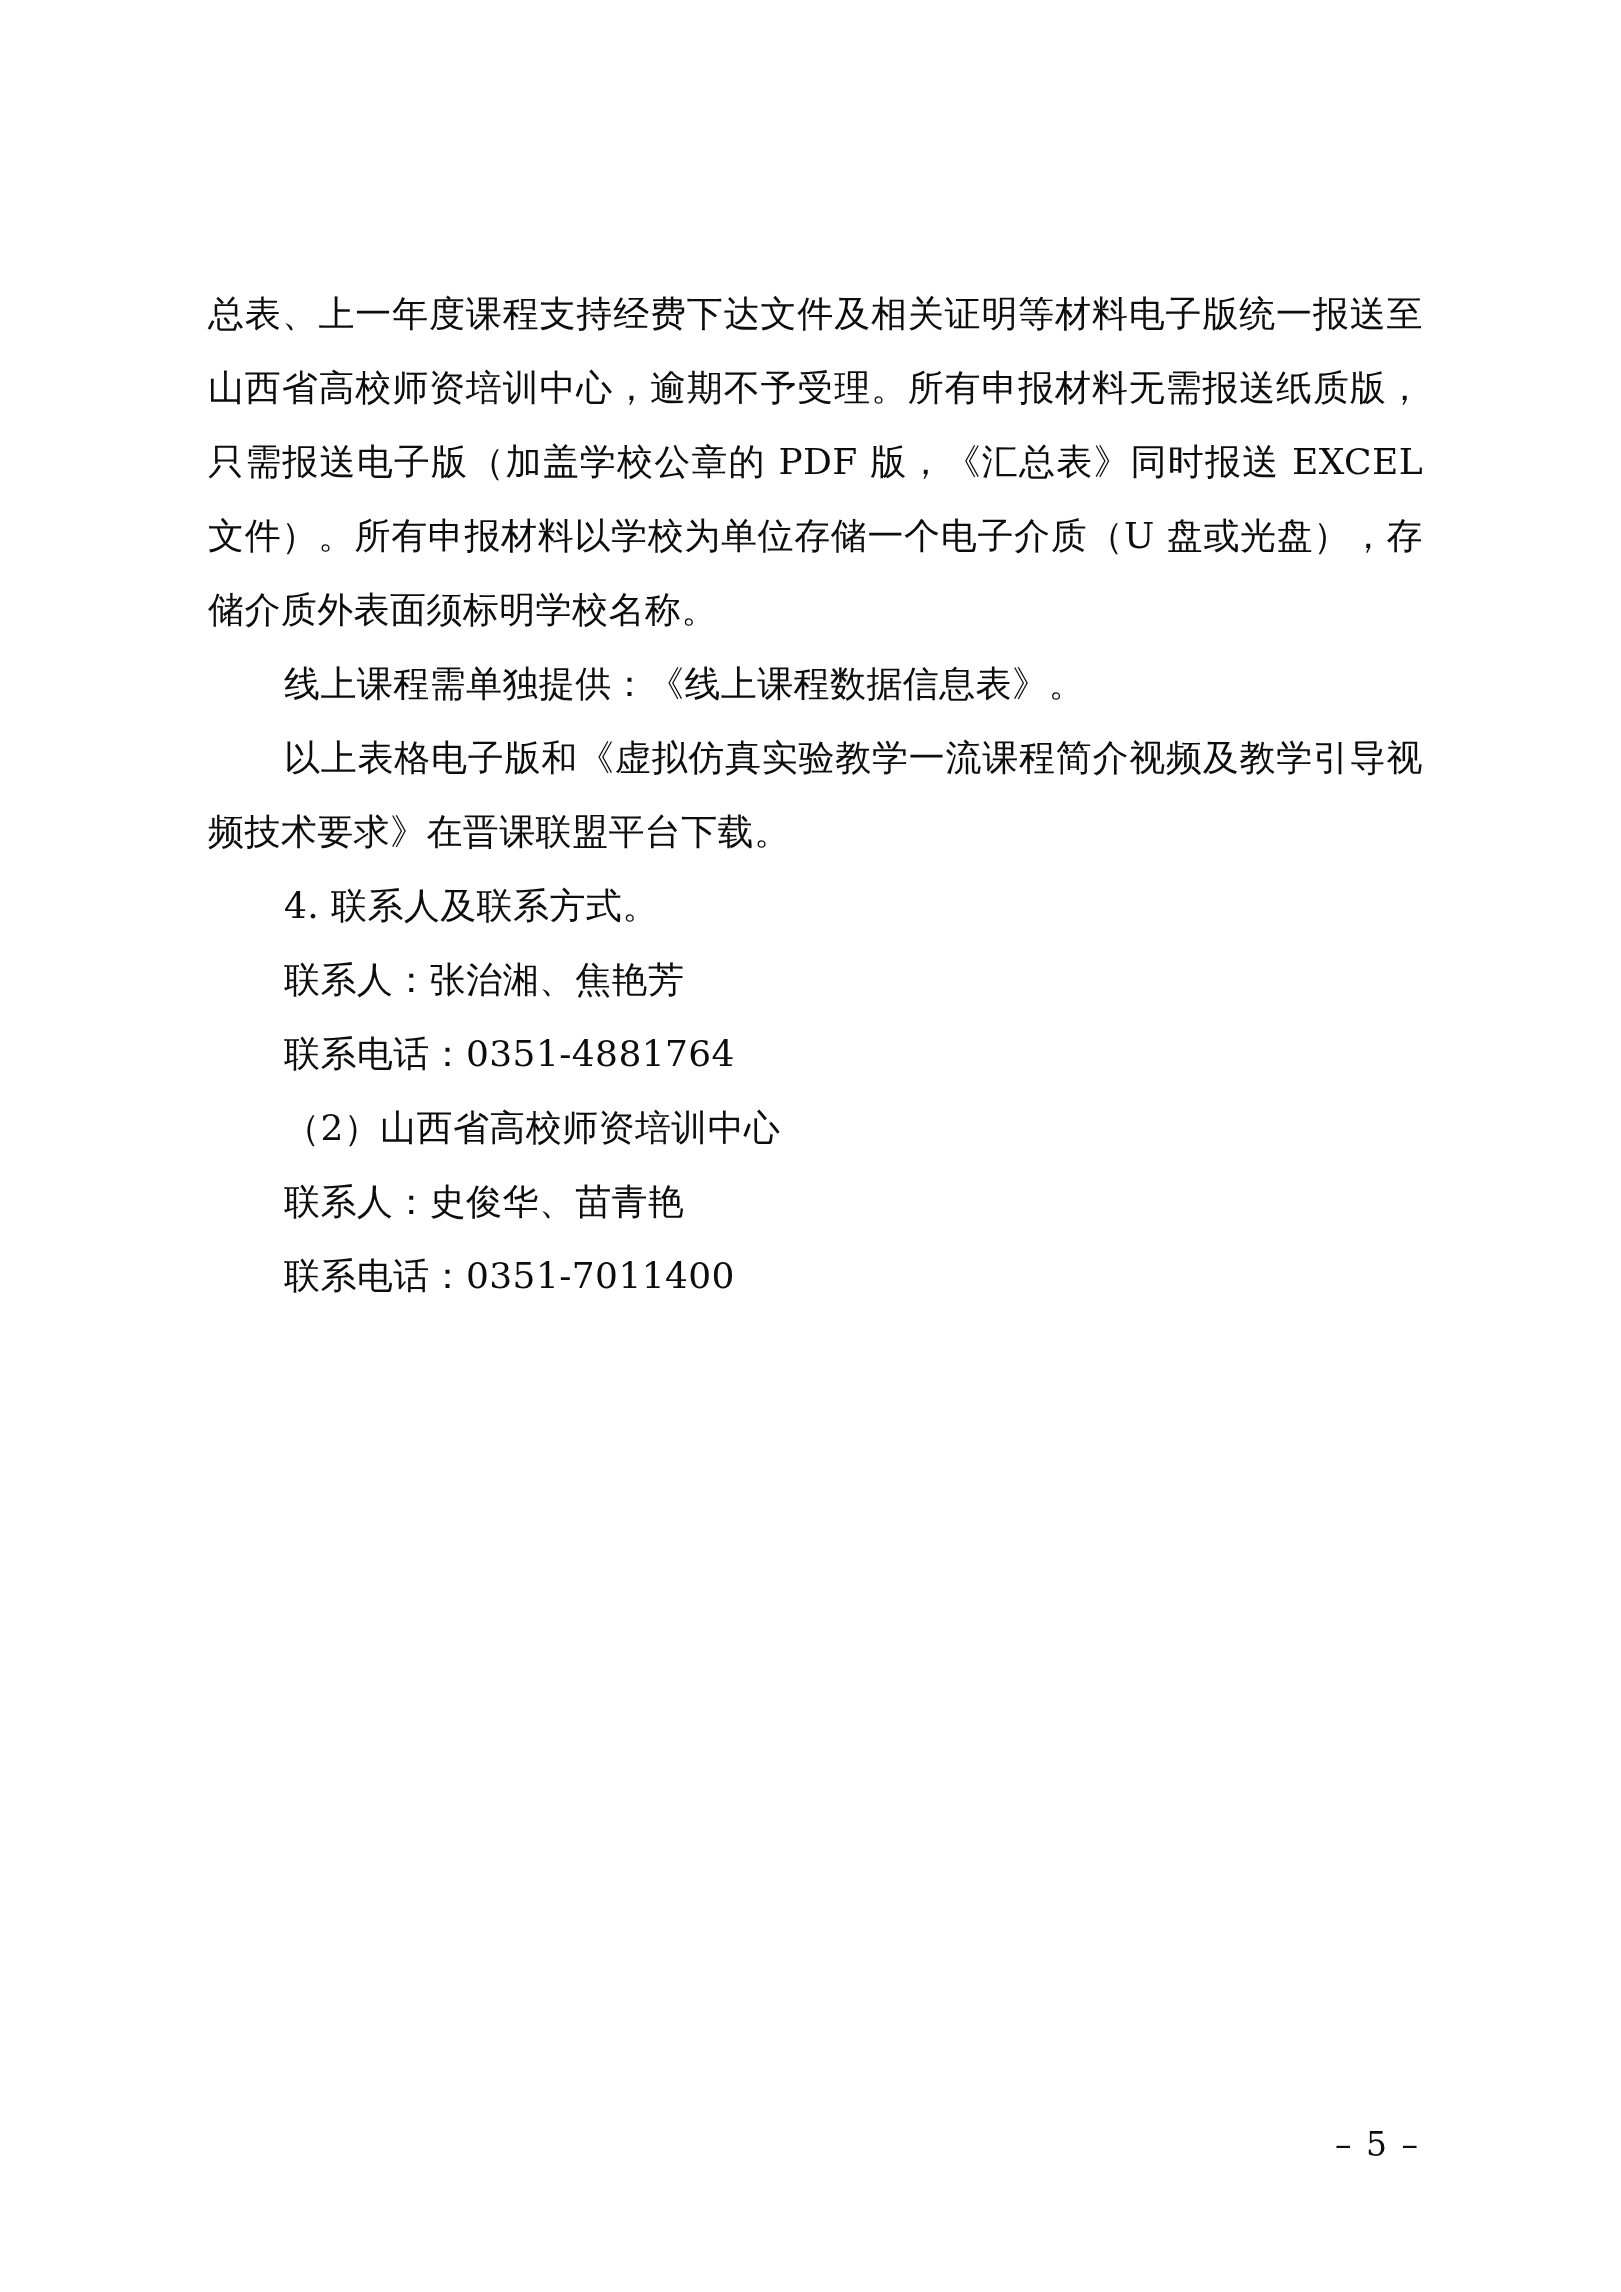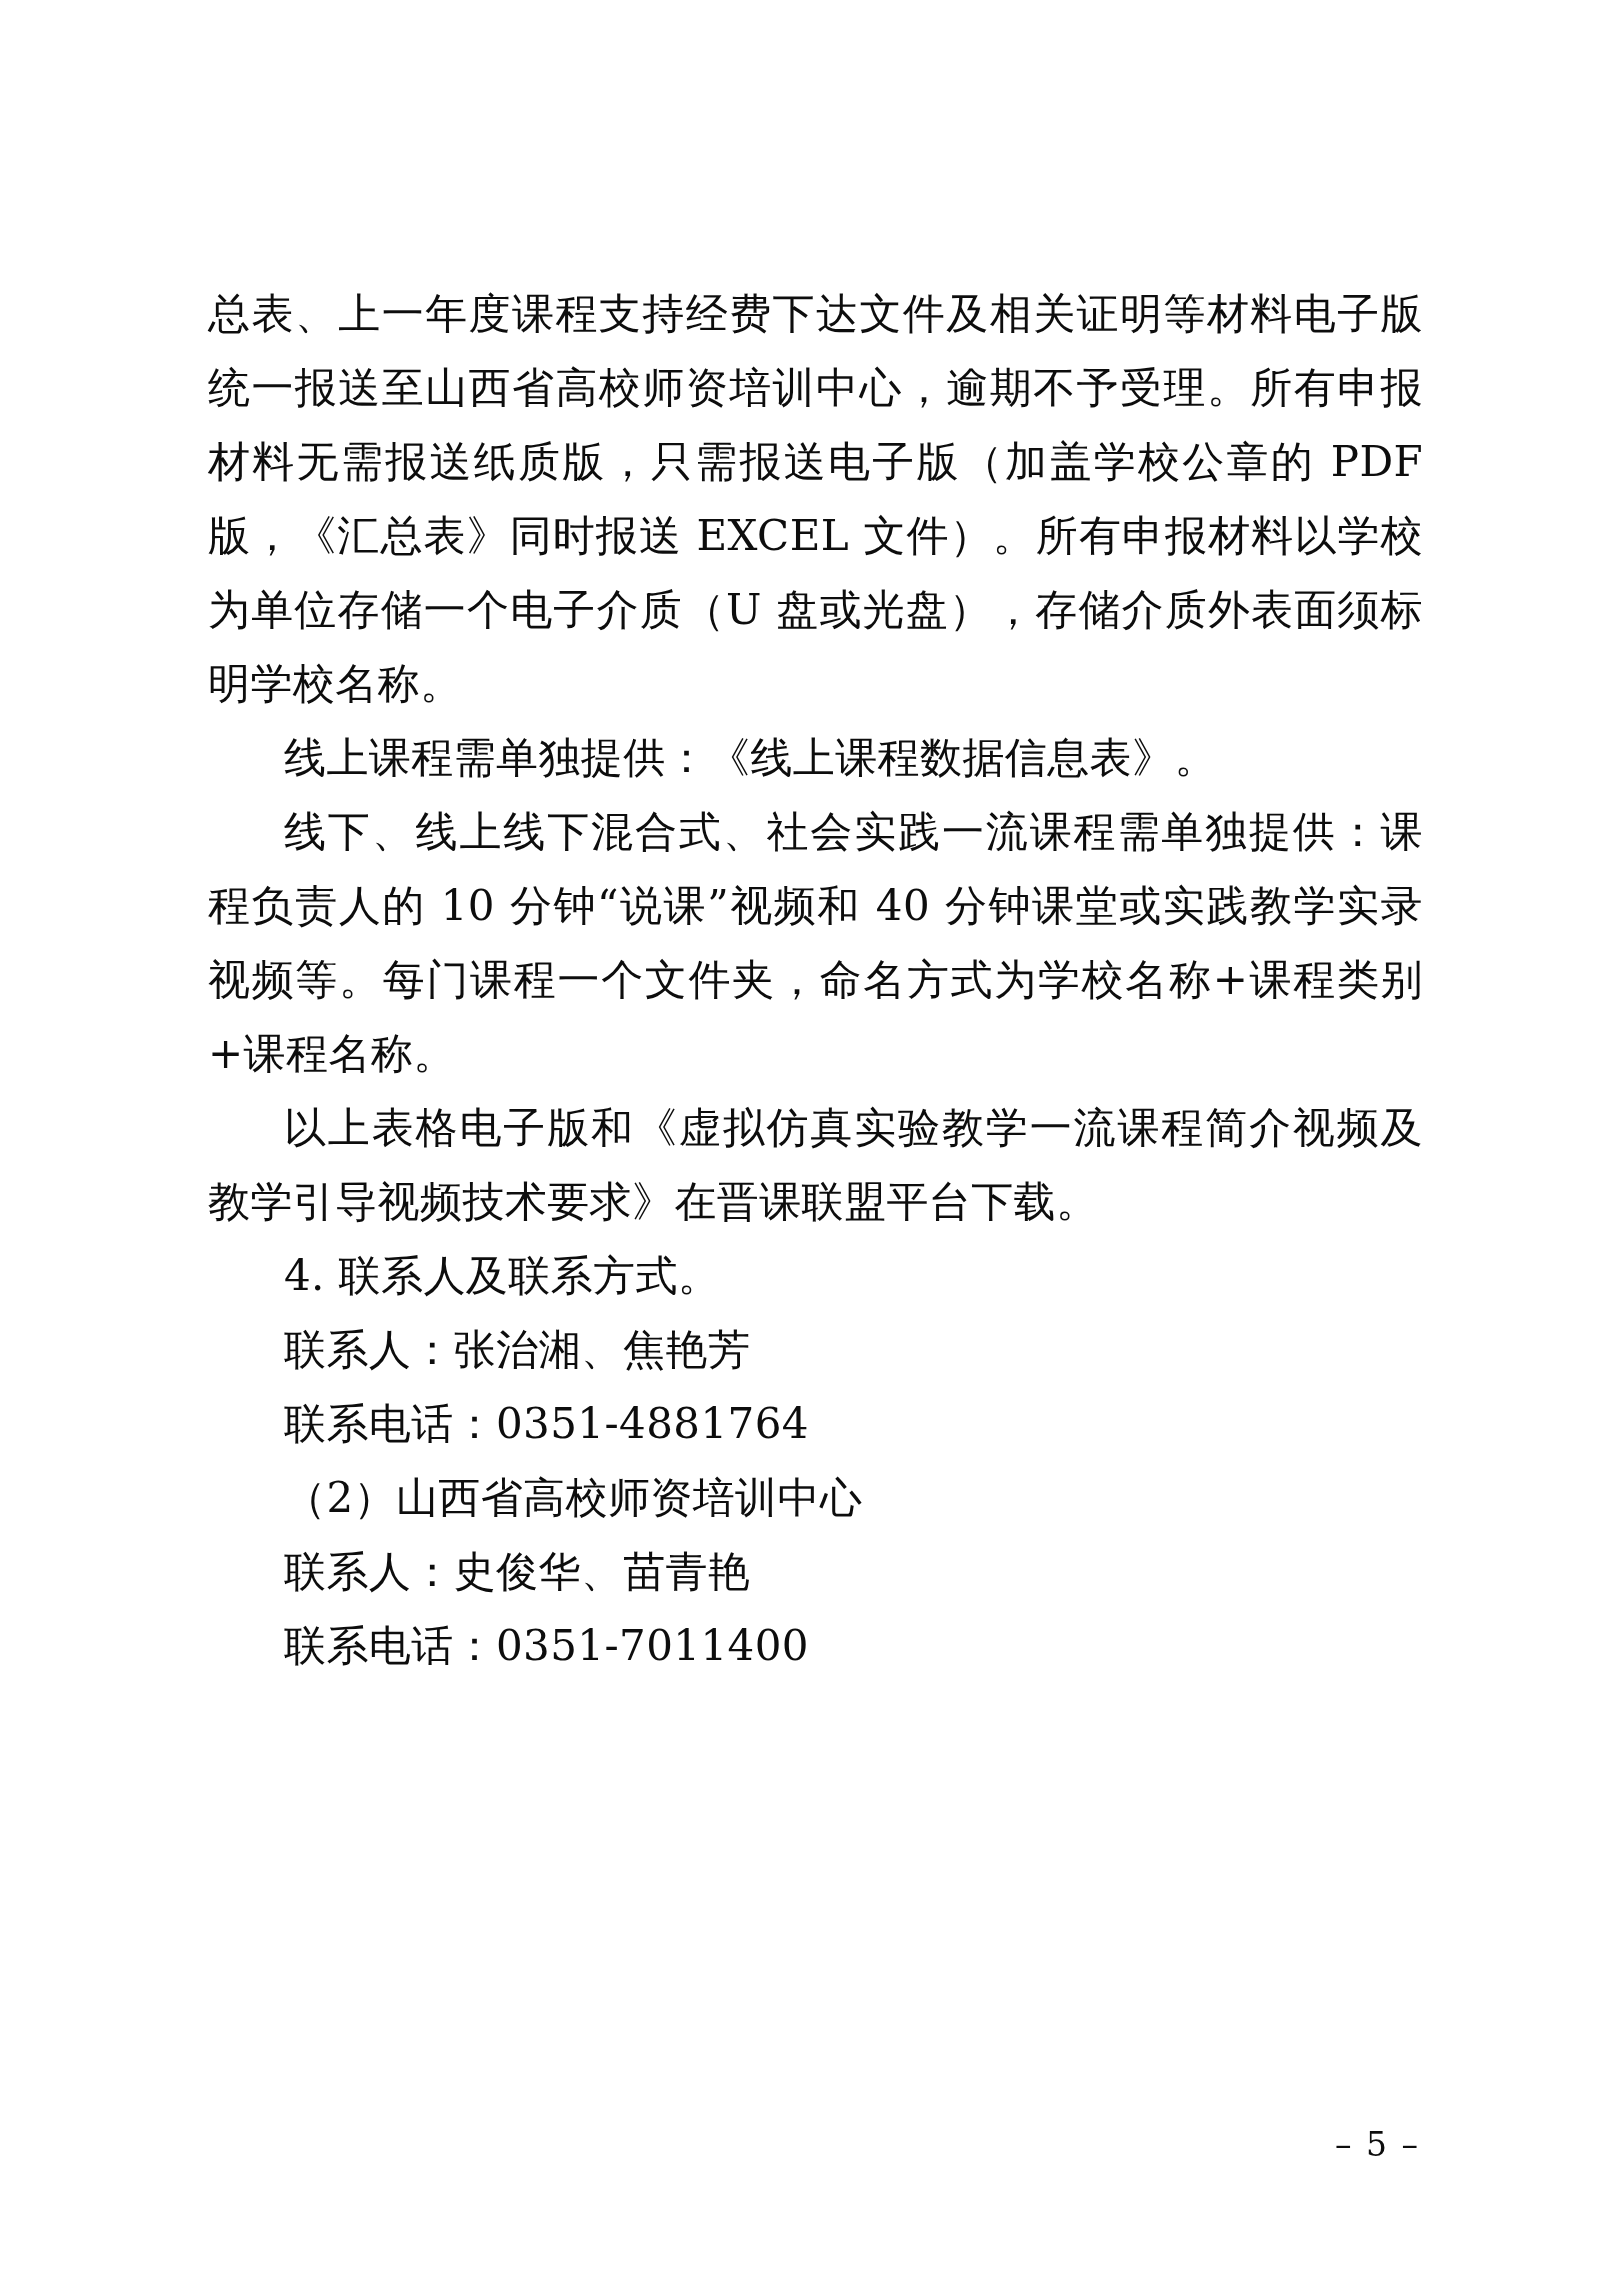--- a/index.html
+++ b/index.html
@@ -16,21 +16,21 @@
     overflow: hidden;
   }
   .doc-body {
     position: absolute;
     left: 208px;
     top: 277px;
     width: 1215px;
   }
   .para {
     font-family: "DejaVu Serif", "Liberation Serif", serif;
-    font-size: 42px;
+    font-size: 36px;
     line-height: 74px;
     color: #0d0d0d;
     text-align: justify;
     text-justify: inter-ideograph;
     margin: 0;
     letter-spacing: 0.4px;
   }
   .para.indent {
     text-indent: 76px;
   }
@@ -45,21 +45,20 @@
   }
 </style>
 </head>
 <body>
 
 <div class="page">
 
   <div class="doc-body">
     <p class="para">总表、上一年度课程支持经费下达文件及相关证明等材料电子版统一报送至山西省高校师资培训中心，逾期不予受理。所有申报材料无需报送纸质版，只需报送电子版（加盖学校公章的 PDF 版，《汇总表》同时报送 EXCEL 文件）。所有申报材料以学校为单位存储一个电子介质（U 盘或光盘），存储介质外表面须标明学校名称。</p>
     <p class="para indent">线上课程需单独提供：《线上课程数据信息表》。</p>
-    <p class="para indent">线下、线上线下混合式、社会实践一流课程需单独提供：课程负责人的 10 分钟“说课”视频和 40 分钟课堂或实践教学实录视频等。每门课程一个文件夹，命名方式为学校名称+课程类别+课程名称。</p>
     <p class="para indent">以上表格电子版和《虚拟仿真实验教学一流课程简介视频及教学引导视频技术要求》在晋课联盟平台下载。</p>
     <p class="para indent">4. 联系人及联系方式。</p>
     <p class="para indent">联系人：张治湘、焦艳芳</p>
     <p class="para indent">联系电话：0351-4881764</p>
     <p class="para indent">（2）山西省高校师资培训中心</p>
     <p class="para indent">联系人：史俊华、苗青艳</p>
     <p class="para indent">联系电话：0351-7011400</p>
   </div>
 
   <div class="page-number">– 5 –</div>

